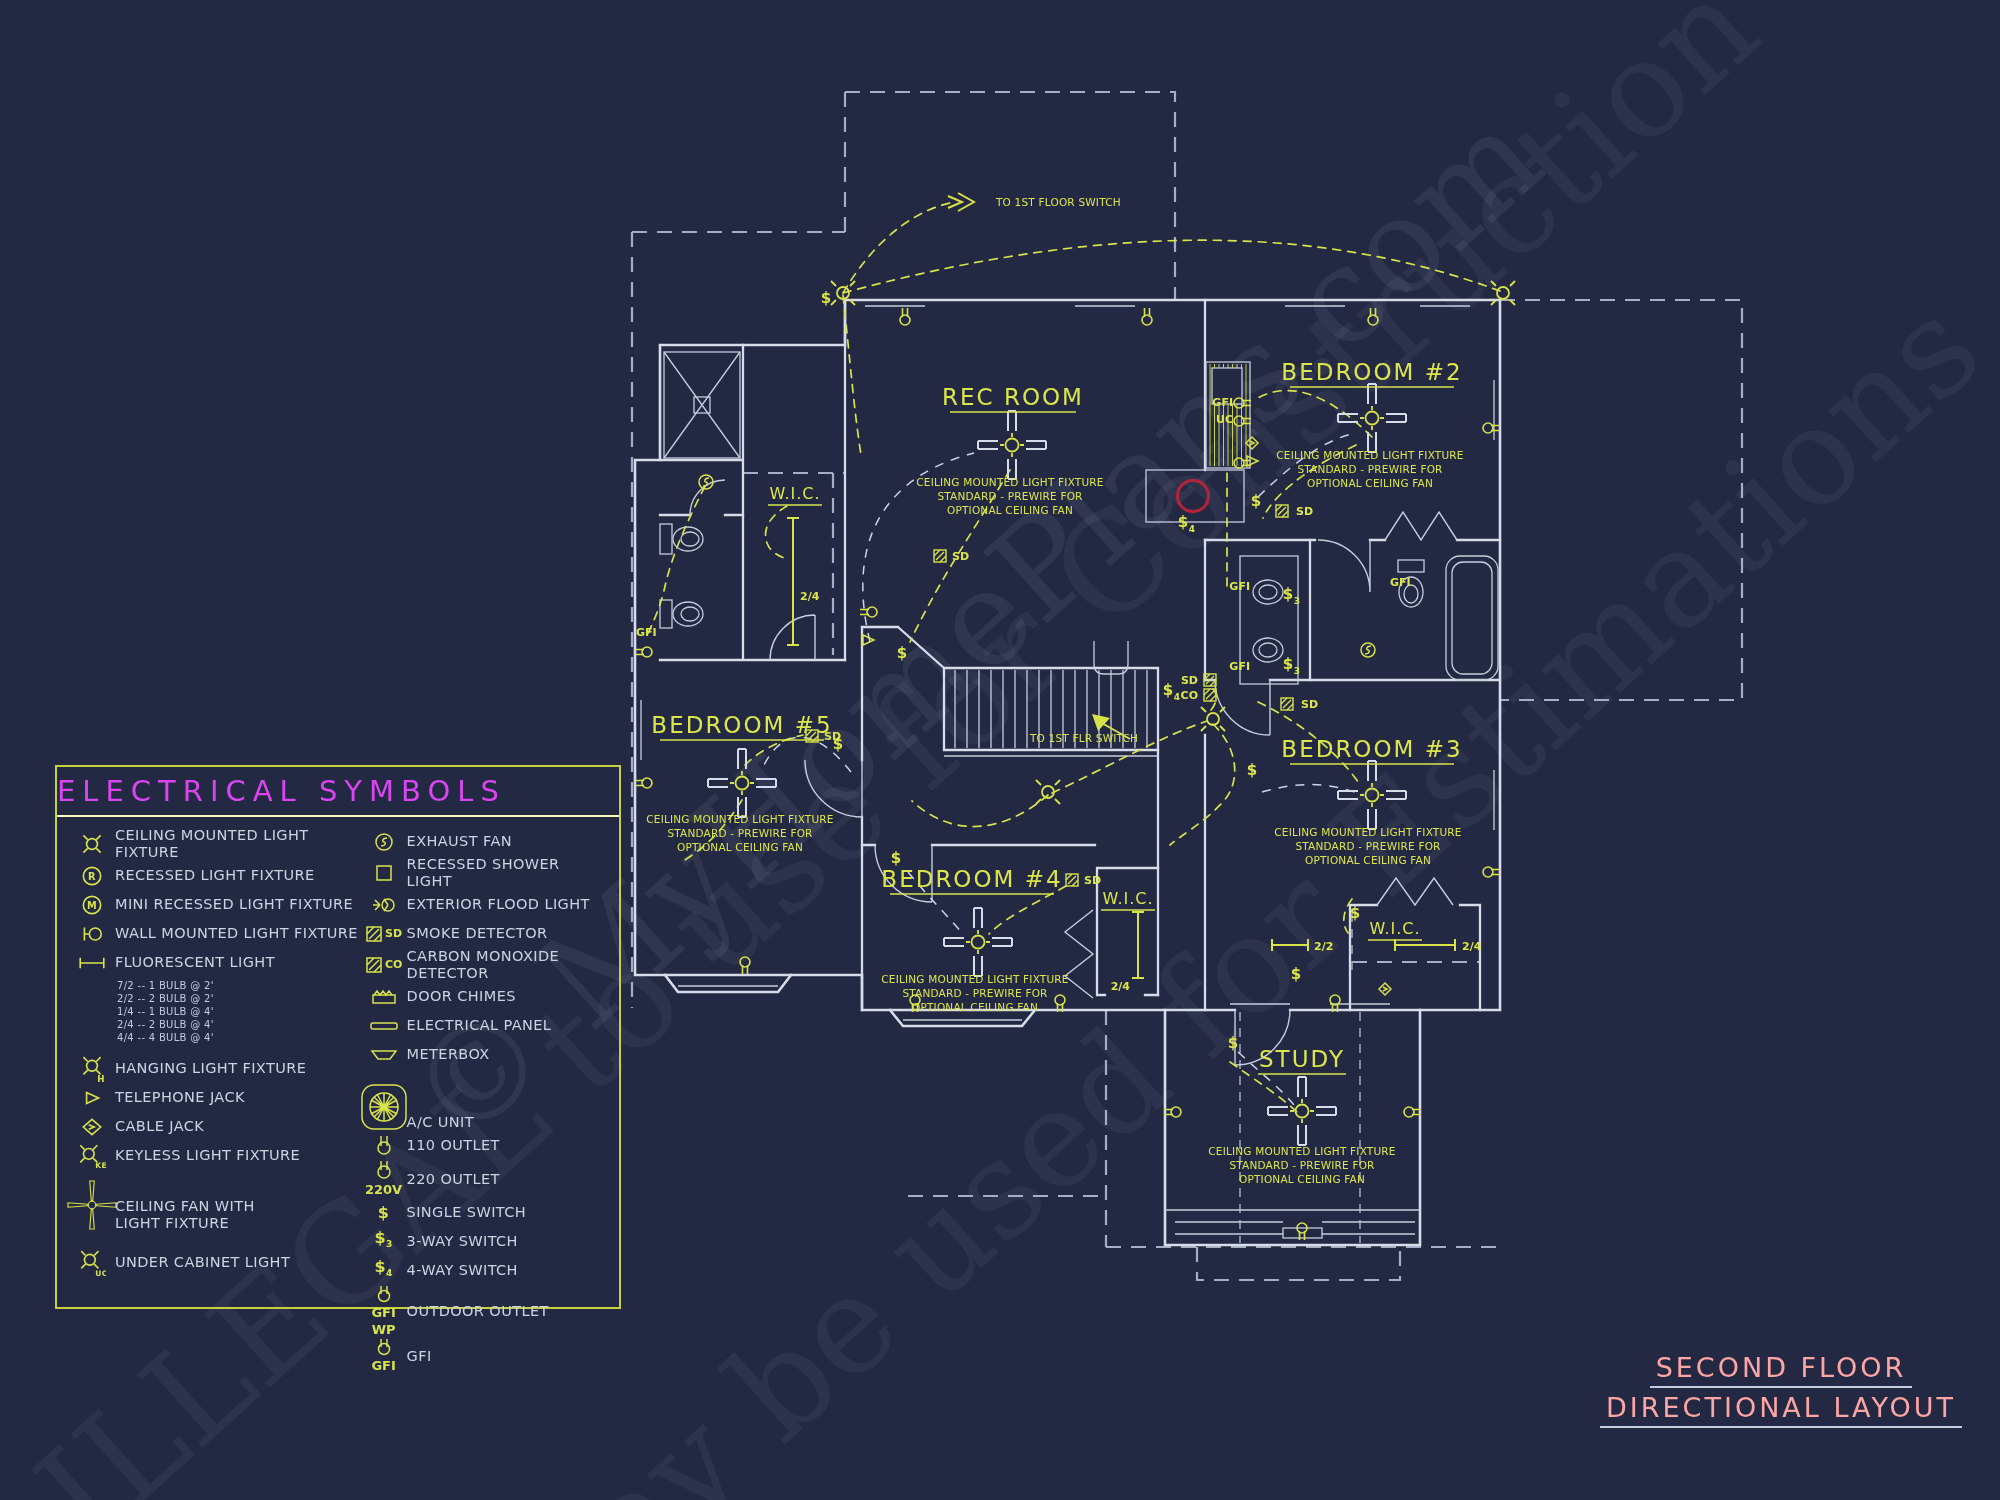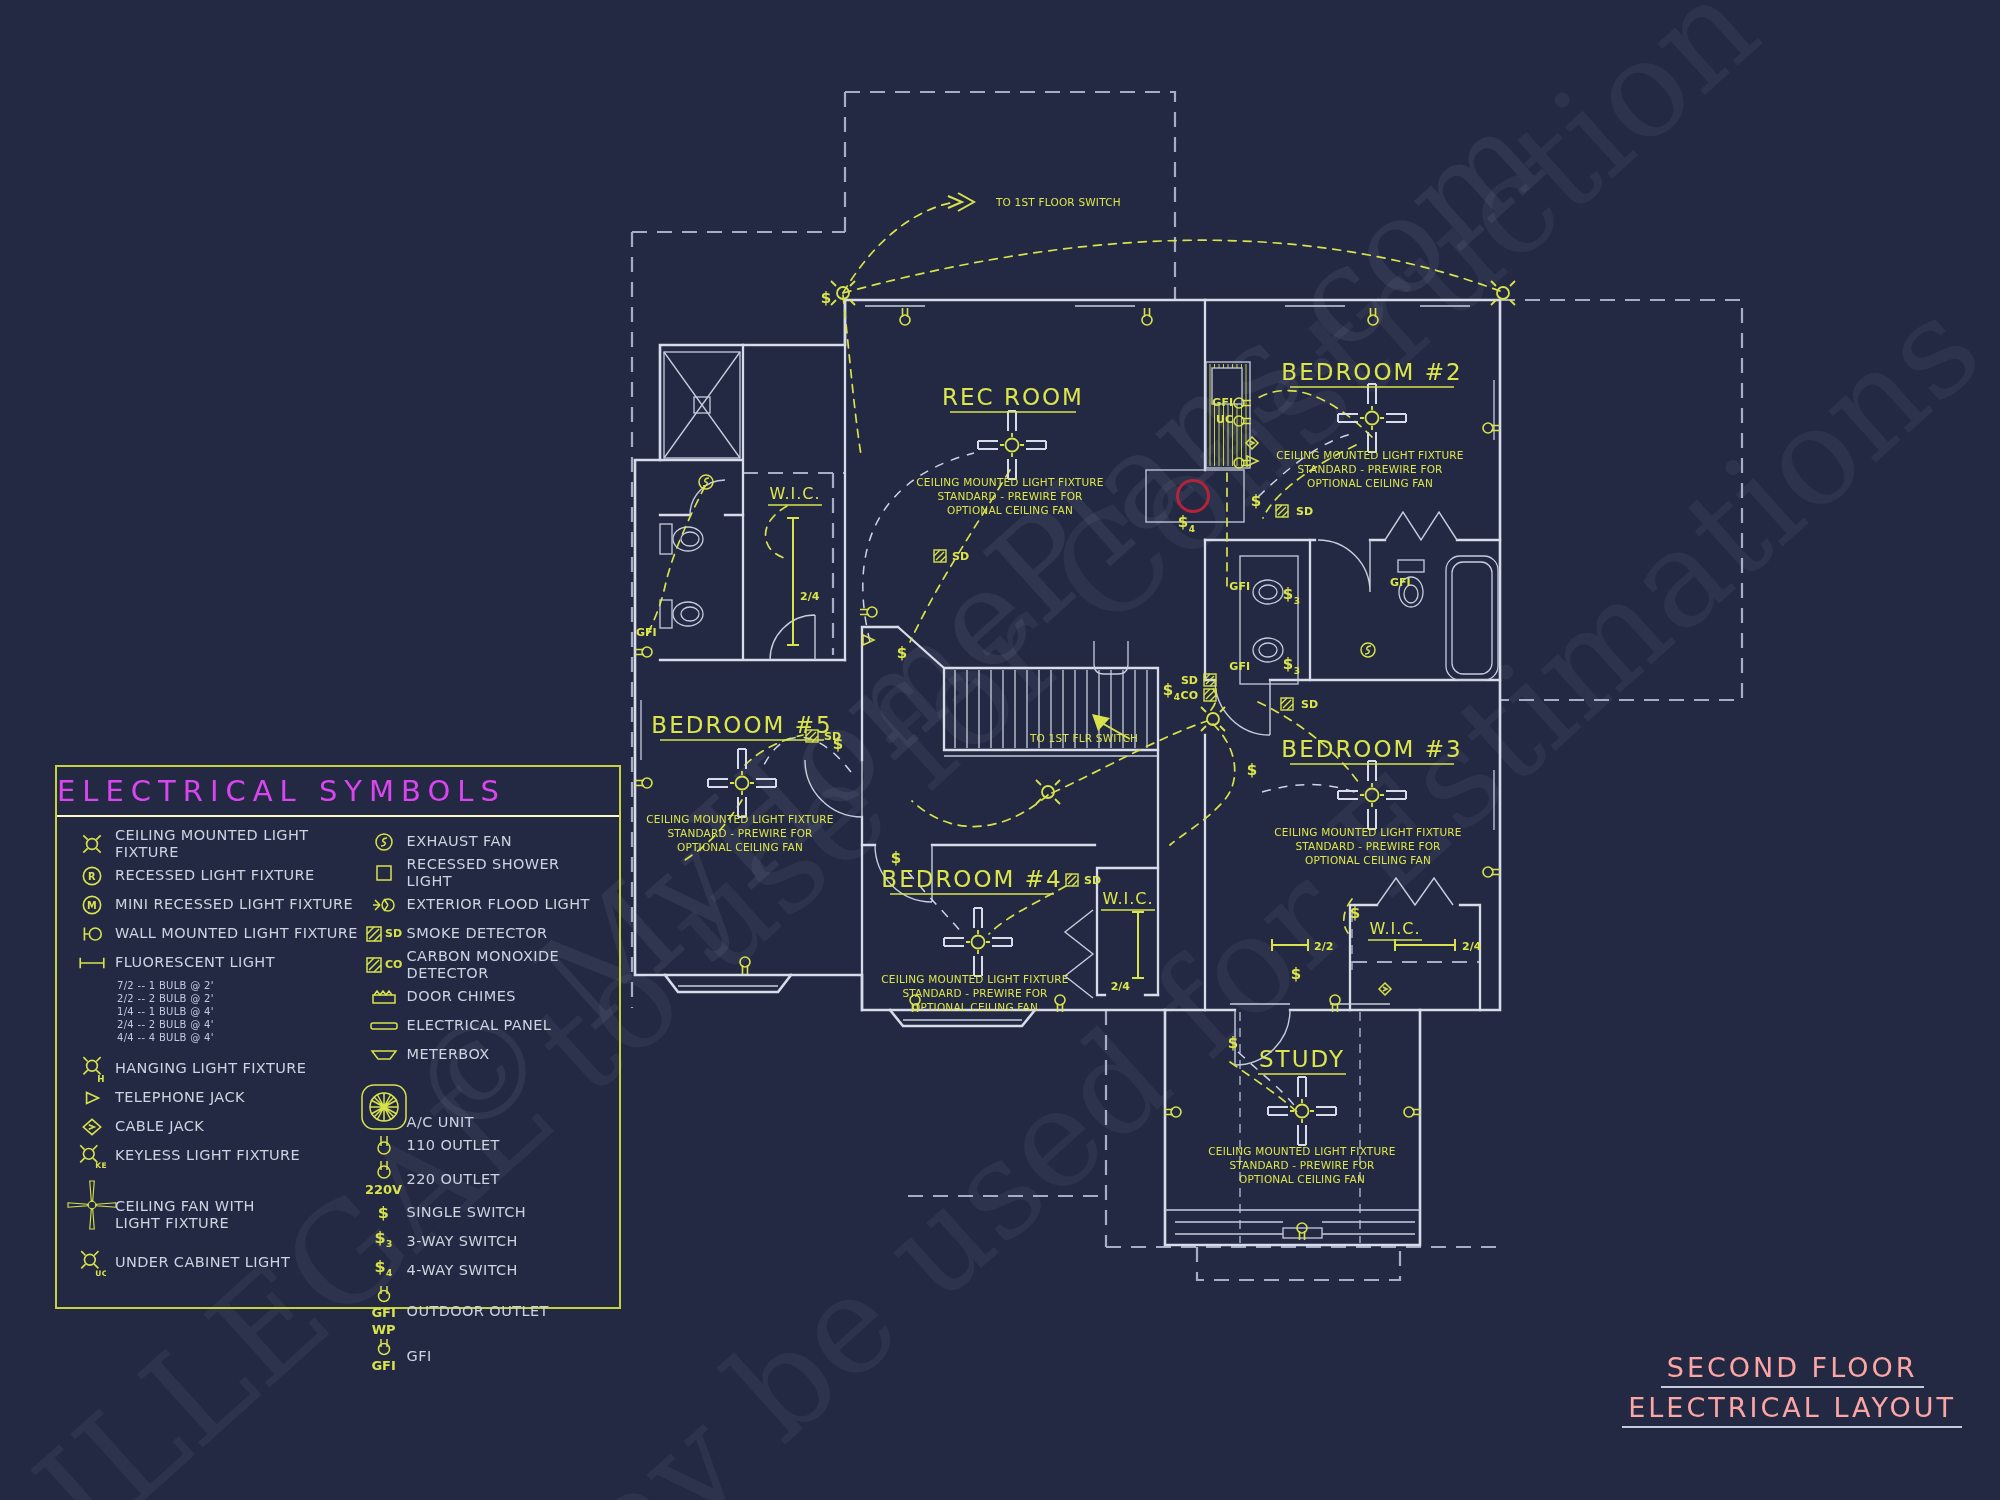--- a/index.html
+++ b/index.html
@@ -668,16 +668,16 @@
               <span class="tagu">GFI</span>
             </span>
           <span>GFI</span>
         </div>
       </div>
     </div>
   </div>
 
   <div class="tblock">
     <div><span class="tb-line">SECOND FLOOR</span></div>
-    <div style="margin-top:4px"><span class="tb-line">ELECTRICAL LAYOUT</span></div>
+    <div style="margin-top:4px"><span class="tb-line">DIRECTIONAL LAYOUT</span></div>
   </div>
 
 </div>
 
 </body></html>

